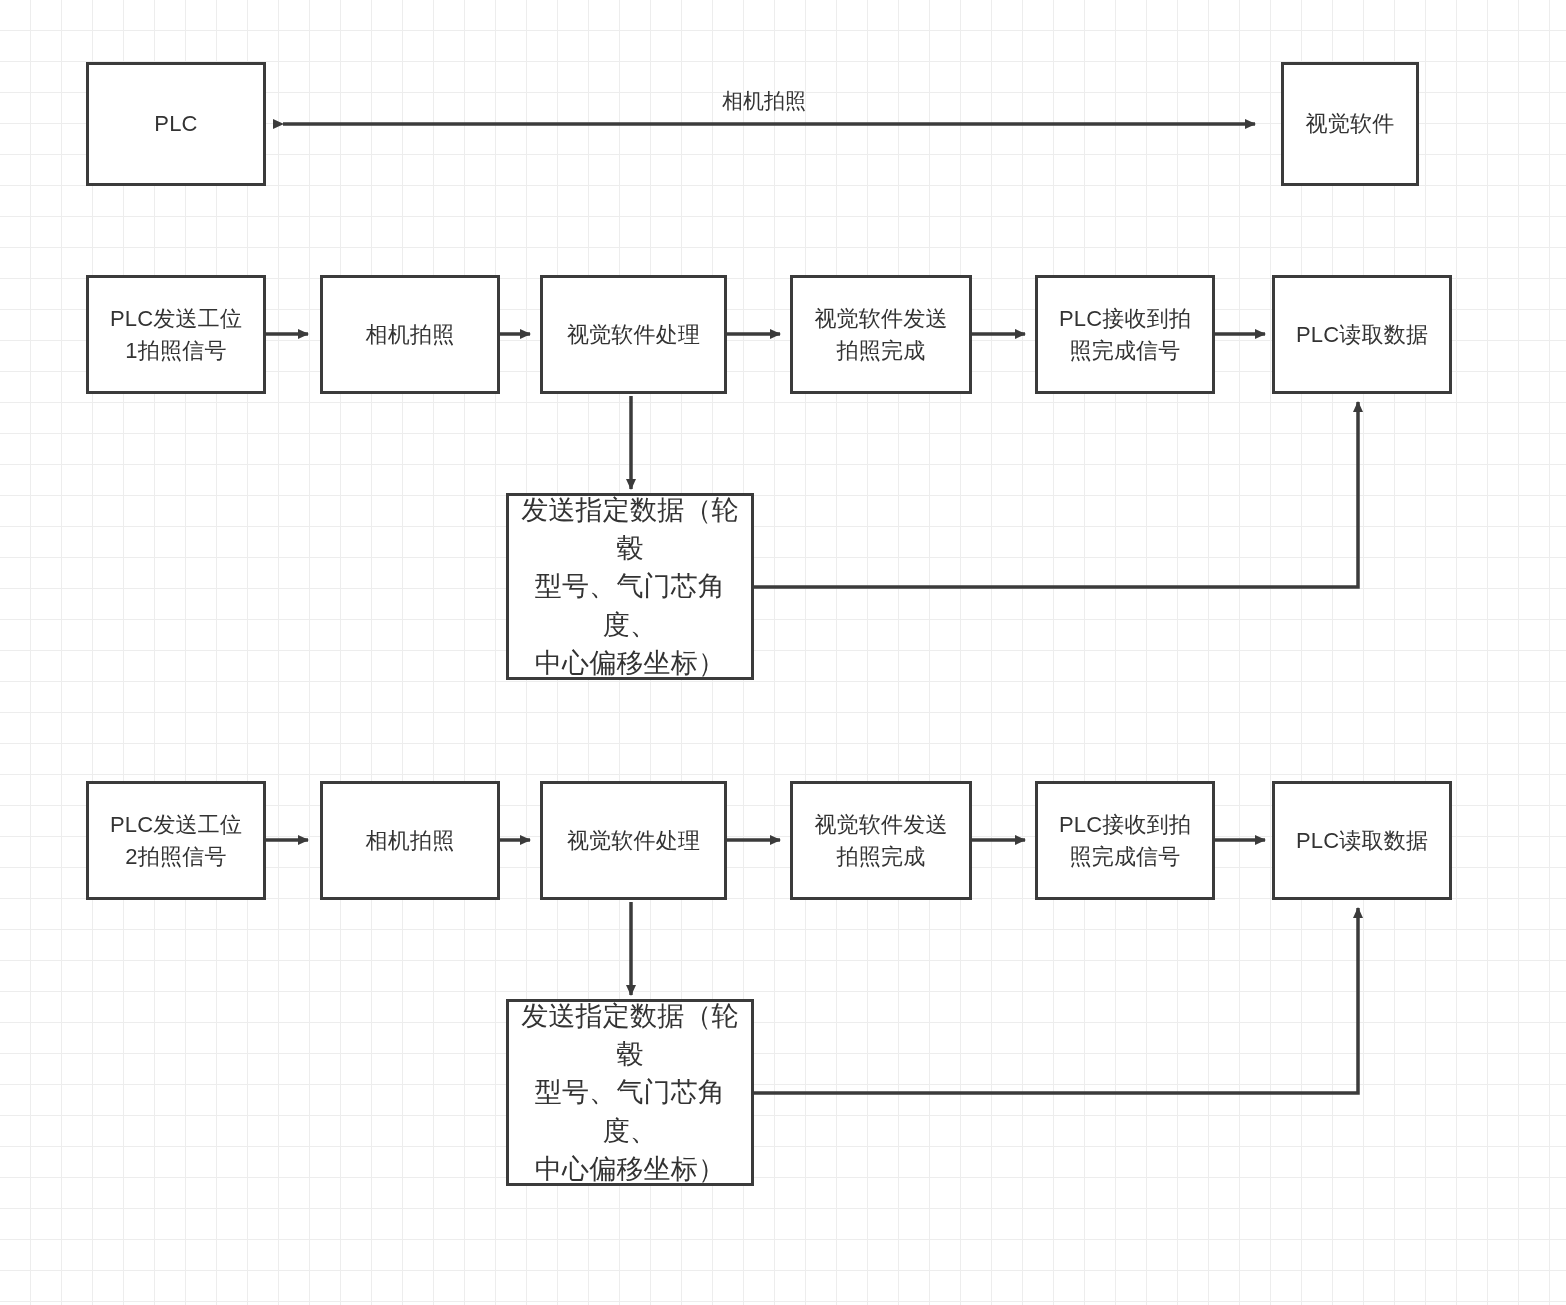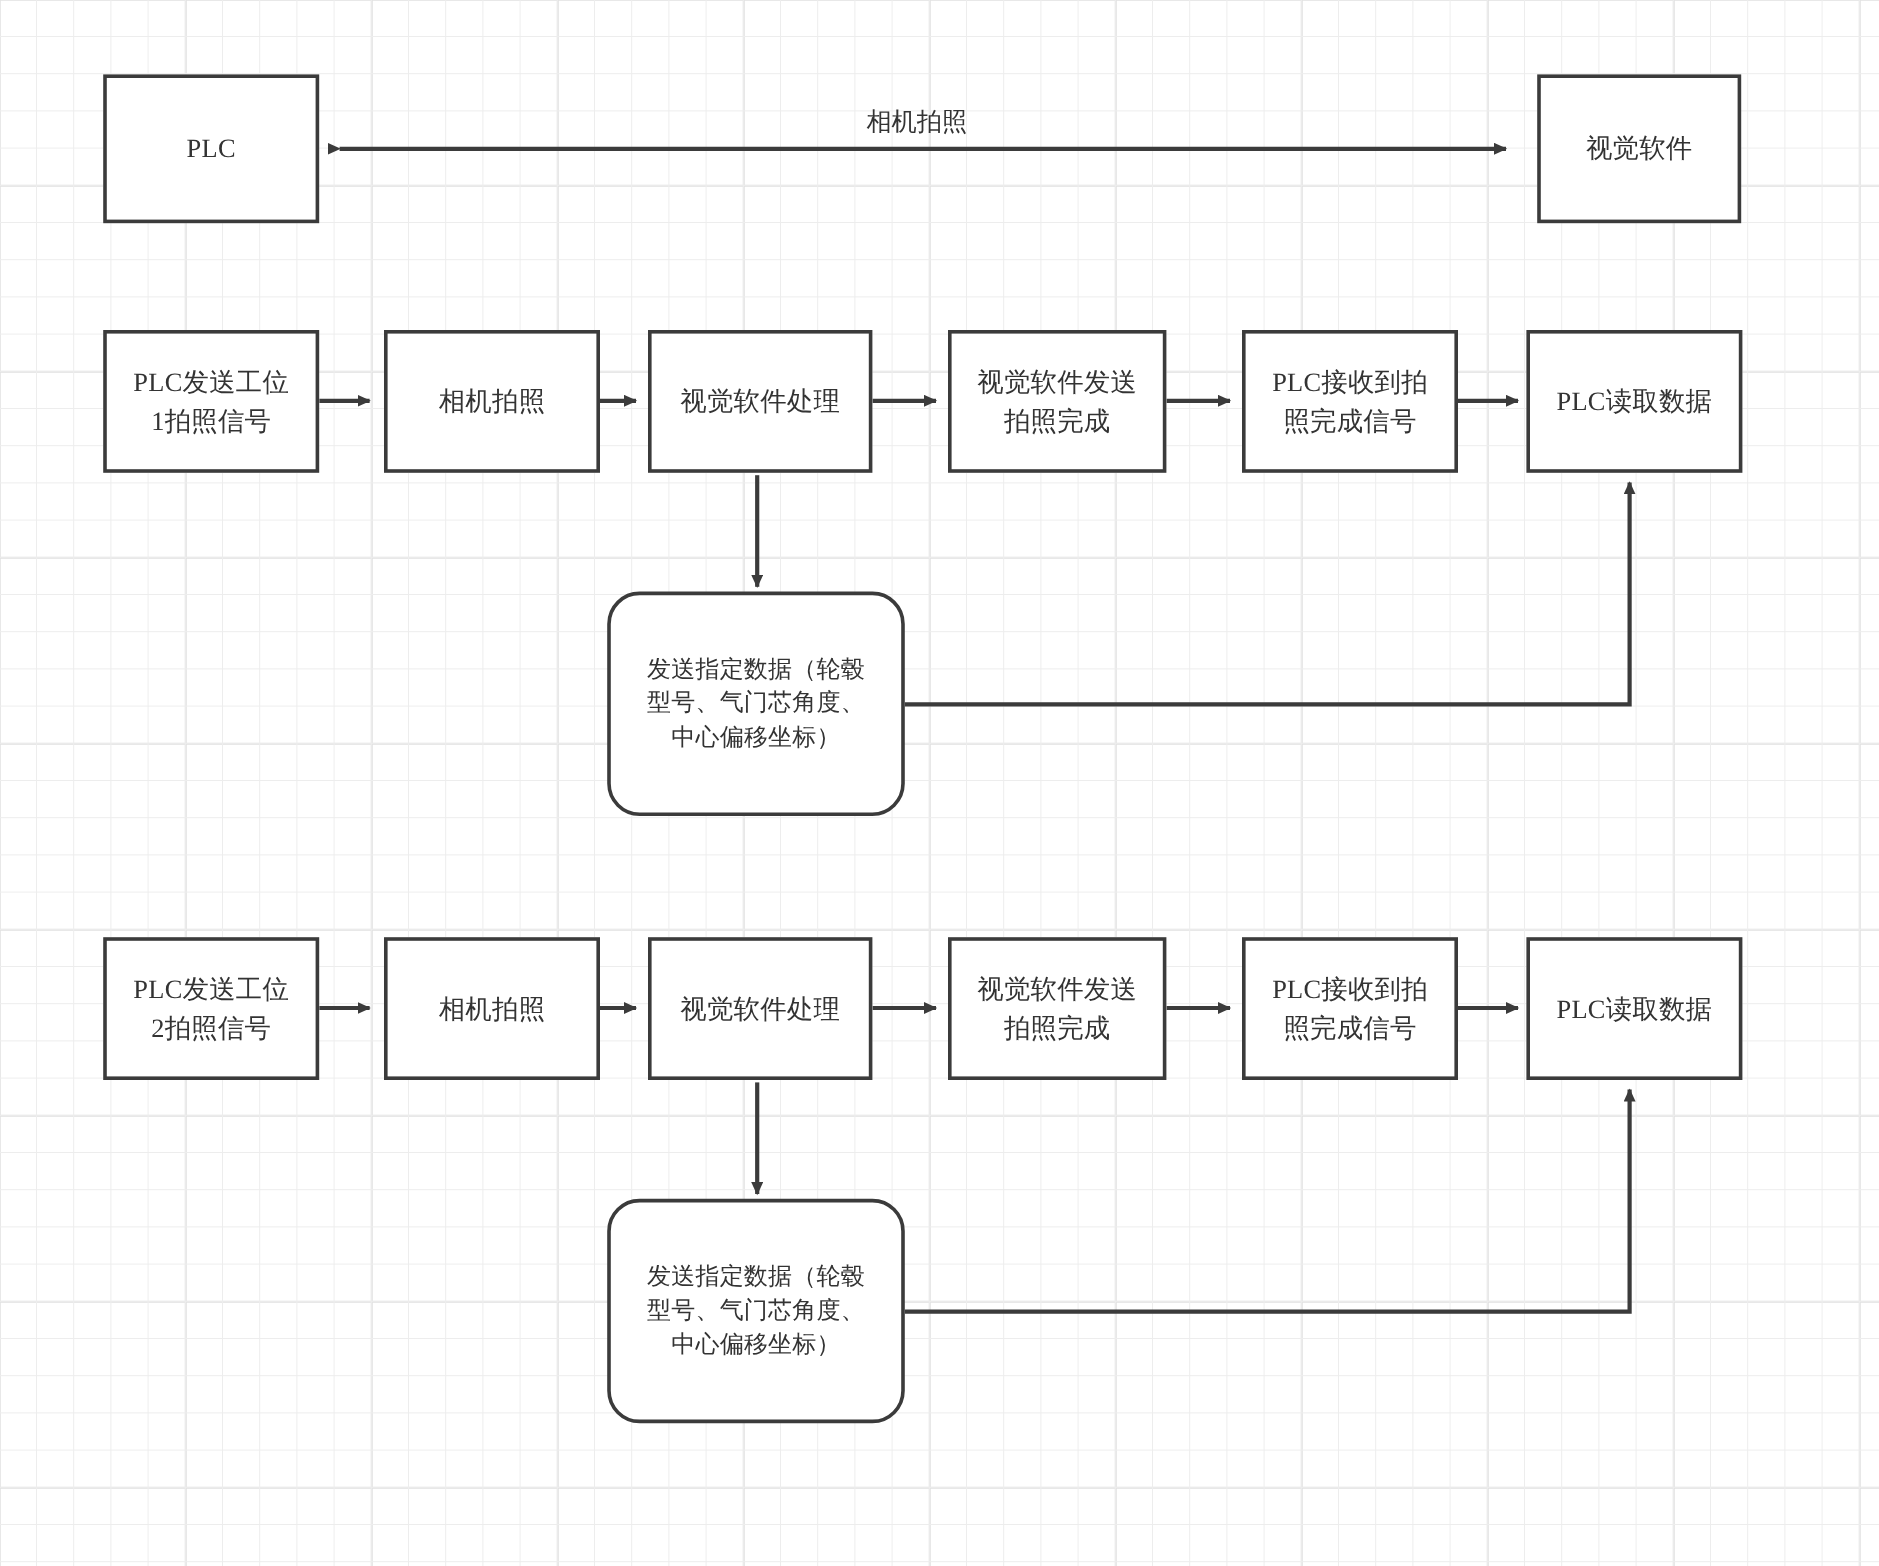--- a/index.html
+++ b/index.html
@@ -34,23 +34,22 @@
     display: flex;
     align-items: center;
     justify-content: center;
     text-align: center;
     color: #333333;
     font-size: 22px;
     line-height: 1.42;
     letter-spacing: 0.2px;
     white-space: pre-line;
     z-index: 2;
-    font-family: Liberation Serif, serif;
   }
-  .node.small { font-size: 20px; border-radius: 27px; }
+  .node.small { font-size: 27px; }
   svg.edges {
     position: absolute;
     left: 0;
     top: 0;
     width: 1566px;
     height: 1305px;
     z-index: 1;
     overflow: visible;
   }
   .edge-label {
@@ -105,21 +104,21 @@
 
     <polyline points="754,1093 1358,1093 1358,908" fill="none" stroke="#3b3b3b" stroke-width="3.5" marker-end="url(#arrowU)"></polyline>
   </svg>
 
   <div class="node" style="left:86px; top:62px; width:180px; height:124px;">
     <span>PLC</span>
   </div>
 
   <div class="edge-label" style="left:722px; top:87px;">相机拍照</div>
 
-  <div class="node" style="left:1281px; top:62px; width:170px; height:124px;">
+  <div class="node" style="left:1281px; top:62px; width:138px; height:124px;">
     <span>视觉软件</span>
   </div>
 
   <div class="node" style="left:86px; top:275px; width:180px; height:119px;">
     <span>PLC发送工位
 1拍照信号</span>
   </div>
 
   <div class="node" style="left:320px; top:275px; width:180px; height:119px;">
     <span>相机拍照</span>

